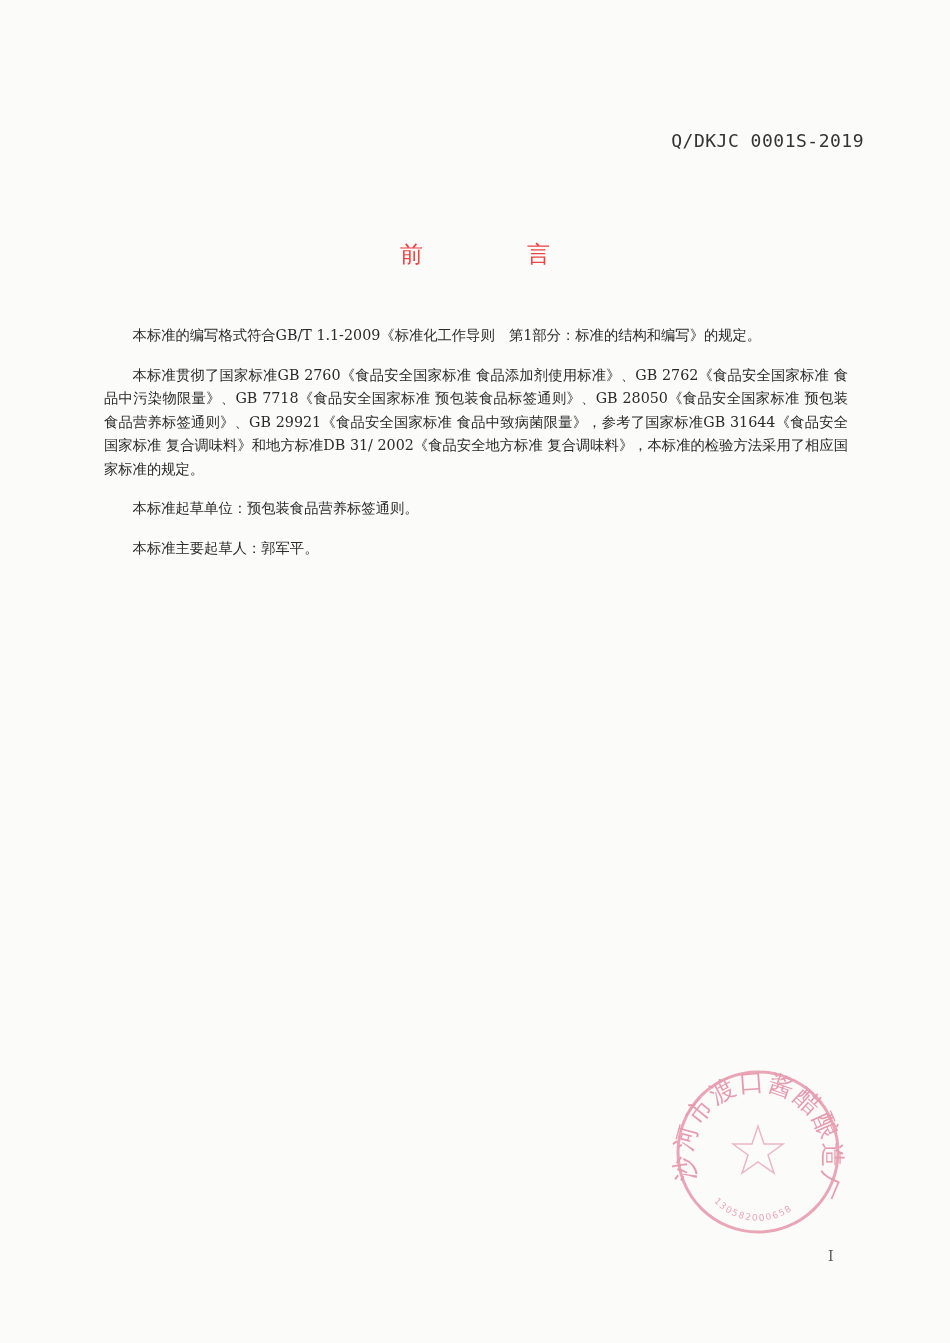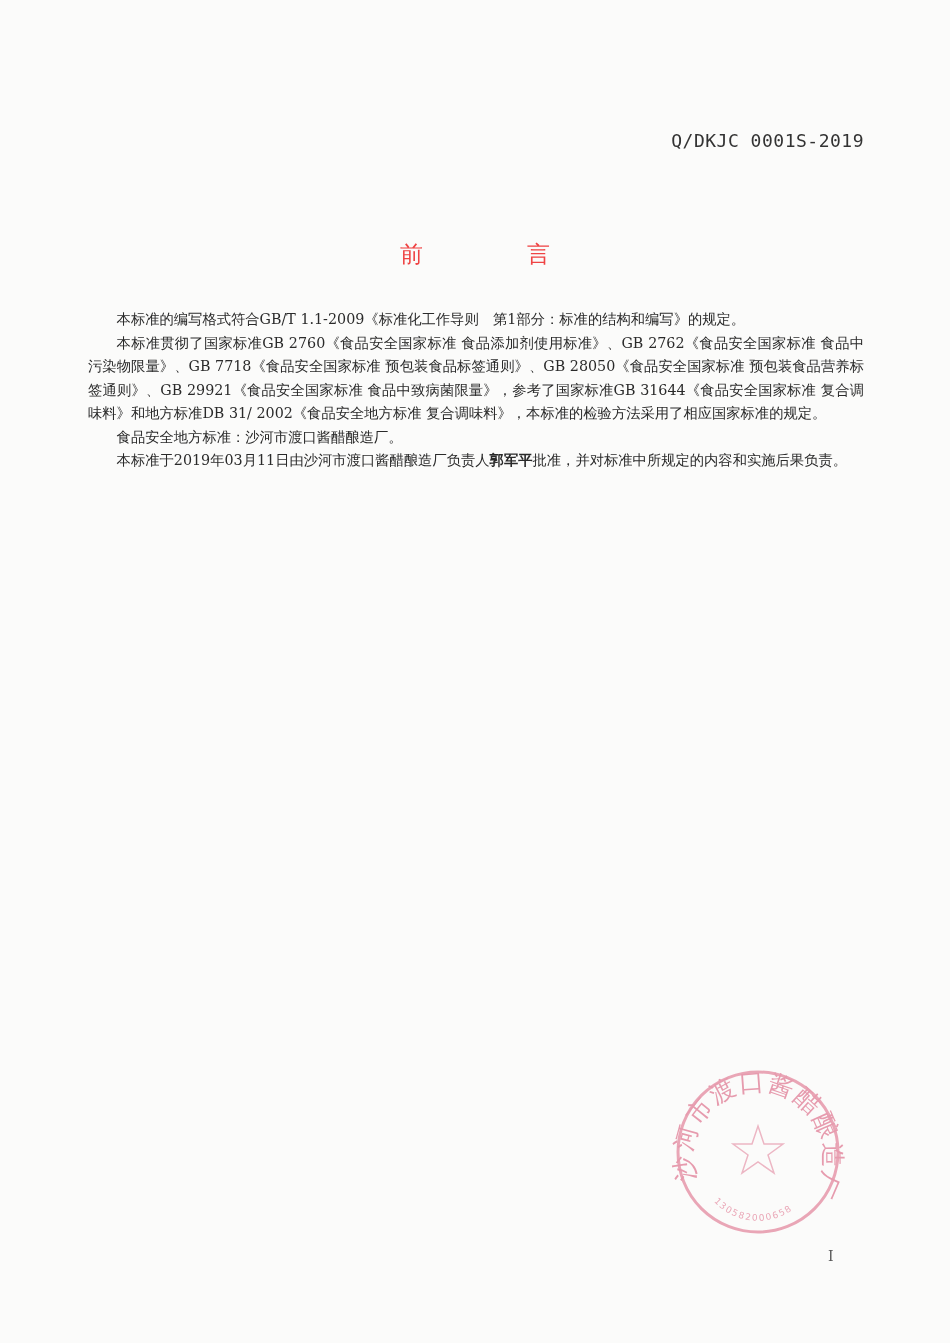--- a/index.html
+++ b/index.html
@@ -20,21 +20,21 @@
     .title {
       position: absolute; top: 239px; left: 0; width: 100%;
       text-align: center; font-size: 23px; color: #ef4444;
       font-family: "DejaVu Sans", sans-serif;
     }
     .title span { display: inline-block; margin: 0 52px; }
     .body {
       position: absolute; top: 308px; left: 88px; width: 776px;
       font-size: 14.3px; line-height: 23.5px;
     }
-    .para { margin: 0; text-indent: 2em; text-align: justify; text-align-last: left; }
+    .para { margin: 16px; text-indent: 2em; text-align: justify; text-align-last: left; }
     .bold { font-weight: bold; }
     .page-number {
       position: absolute; top: 1248px; left: 828px;
       font-size: 14px; color: #555;
     }
     .seal {
       position: absolute; left: 668px; top: 1064px;
       width: 180px; height: 170px; opacity: 0.75;
     }
   </style>
@@ -44,22 +44,22 @@
 <div class="page">
   <div class="doc-code">Q/DKJC 0001S-2019</div>
 
   <div class="title">
     <span>前</span><span>言</span>
   </div>
 
   <div class="body">
     <p class="para">本标准的编写格式符合GB/T 1.1-2009《标准化工作导则　第1部分：标准的结构和编写》的规定。</p>
     <p class="para">本标准贯彻了国家标准GB 2760《食品安全国家标准 食品添加剂使用标准》、GB 2762《食品安全国家标准 食品中污染物限量》、GB 7718《食品安全国家标准 预包装食品标签通则》、GB 28050《食品安全国家标准 预包装食品营养标签通则》、GB 29921《食品安全国家标准 食品中致病菌限量》，参考了国家标准GB 31644《食品安全国家标准 复合调味料》和地方标准DB 31/ 2002《食品安全地方标准 复合调味料》，本标准的检验方法采用了相应国家标准的规定。</p>
-    <p class="para">食品安全地方标准：沙河市渡口酱醋酿造厂。</p>
-    <p class="para"><span>本标准于2019年03月11日由沙河市渡口酱醋酿造厂负责人</span><span class="bold">郭军平</span><span>批准，并对标准中所规定的内容和实施后果负责。</span></p>
+    <p class="para">本标准起草单位：预包装食品营养标签通则。</p>
+    <p class="para">本标准主要起草人：郭军平。</p>
   </div>
 
   <svg class="seal" viewBox="0 0 180 170">
     <defs>
       <path id="sealArc" d="M 30 120 A 66 66 0 1 1 150 120"></path>
       <path id="codeArc" d="M 40 130 A 60 60 0 0 0 140 130"></path>
     </defs>
     <circle cx="90" cy="88" r="80" fill="none" stroke="#e48aa0" stroke-width="3"></circle>
     <text font-size="25" fill="#e07c95" font-family="DejaVu Sans, sans-serif" letter-spacing="2">
       <textPath href="#sealArc" startOffset="2%">沙河市渡口酱醋酿造厂</textPath>

